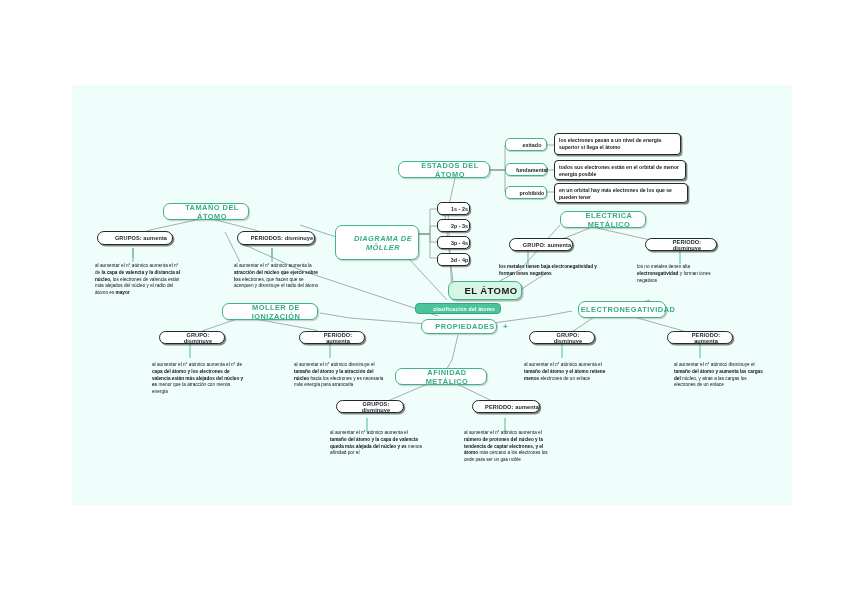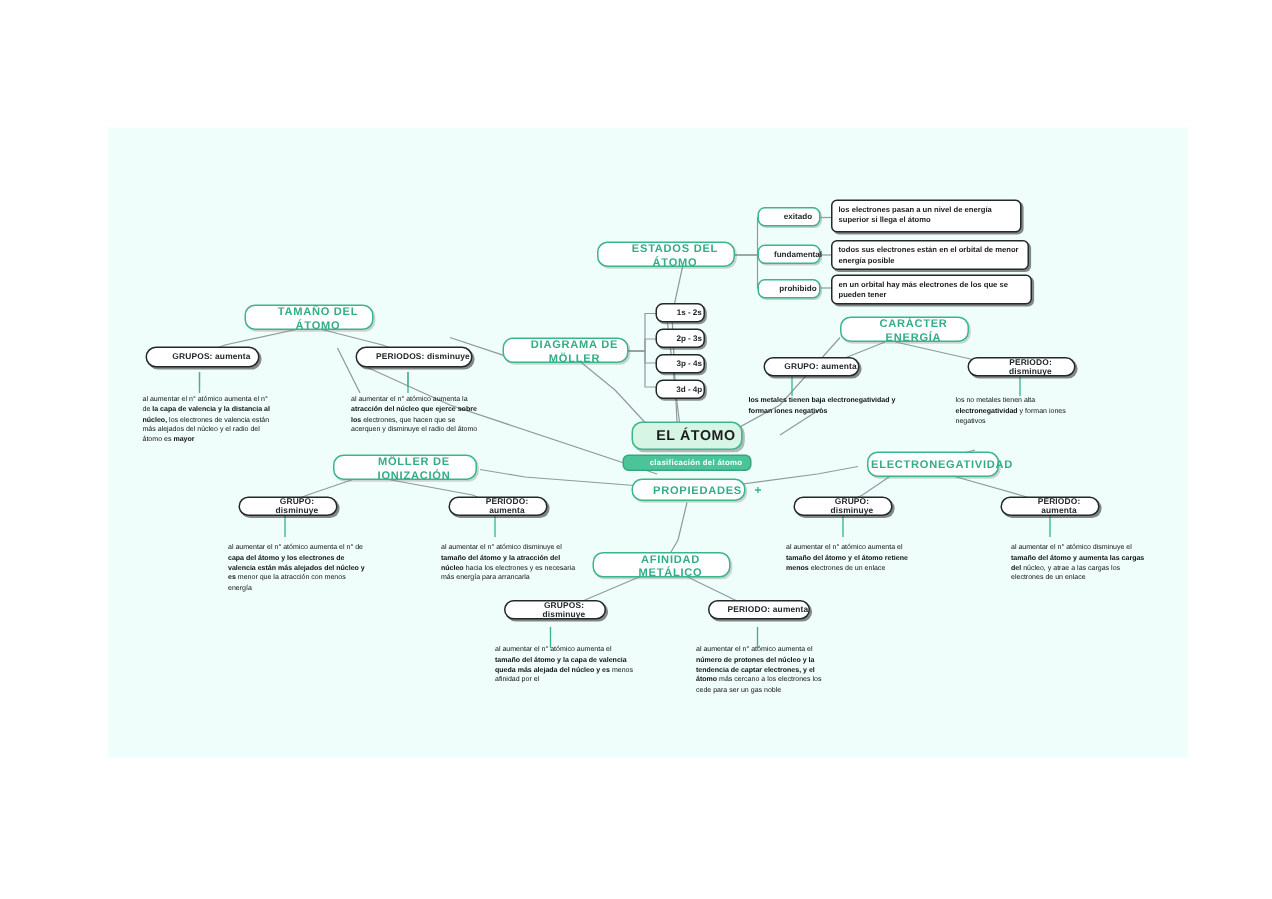--- a/index.html
+++ b/index.html
@@ -17,20 +17,21 @@
   svg#edges{position:absolute;left:0;top:0;width:848px;height:599px;pointer-events:none;}
 
   
   .node{position:absolute;box-sizing:border-box;padding-left:12px;}
 
   .n-main{
     background:#d7f5e4;border:1.4px solid #3bb58a;border-radius:7px;
     color:#1b1b1b;font-weight:bold;font-size:9.5px;letter-spacing:.4px;
     display:flex;align-items:center;justify-content:center;text-align:center;
     box-shadow:1.5px 1.5px 0 rgba(60,60,60,.35);
+    margin-left:27px;
   }
   .n-branch{
     background:#ffffff;border:1.4px solid #3bb58a;border-radius:7px;
     color:#32ad86;font-weight:bold;font-size:7.4px;letter-spacing:.5px;
     display:flex;align-items:center;justify-content:center;text-align:center;
     box-shadow:1.2px 1.2px 0 rgba(120,120,120,.30);
   }
   .n-green-fill{
     background:#4cc49a;border:1.2px solid #36a57f;border-radius:4px;
     color:#ffffff;font-weight:bold;font-size:5.2px;letter-spacing:.2px;
@@ -172,21 +173,21 @@
     <span>todos sus electrones están en el orbital de menor energía posible</span>
   </div>
 
   <div class="node n-mini" style="left:505px;top:186px;width:42px;height:13px;">
     <span>prohibido</span>
   </div>
   <div class="node n-desc" style="left:554px;top:183px;width:134px;height:20px;">
     <span>en un orbital hay más electrones de los que se pueden tener</span>
   </div>
 
-  <div class="node n-branch" style="left:335px;top:225px;width:84px;height:17px;">
+  <div class="node n-branch" style="left:335px;top:225px;width:84px;height:35px;font-style:italic;">
     <span>DIAGRAMA DE MÖLLER</span>
   </div>
 
   <div class="node n-orb" style="left:437px;top:202px;width:33px;height:13px;">
     <span>1s - 2s</span>
   </div>
   <div class="node n-orb" style="left:437px;top:219px;width:33px;height:13px;">
     <span>2p - 3s</span>
   </div>
   <div class="node n-orb" style="left:437px;top:236px;width:33px;height:13px;">
@@ -213,21 +214,21 @@
   <div class="node n-sub" style="left:237px;top:231px;width:78px;height:14px;">
     <span>PERIODOS: disminuye</span>
   </div>
   <div class="node n-text" style="left:222px;top:263px;width:100px;">
     <span style="display: inline;">al aumentar el n° atómico aumenta la</span> 
     <b style="display: inline;">atracción del núcleo que ejerce sobre los</b> 
     <span style="display: inline;">electrones, que hacen que se acerquen y disminuye el radio del átomo</span> 
   </div>
 
   <div class="node n-branch" style="left:560px;top:211px;width:86px;height:17px;">
-    <span>CARÁCTER ENERGÍA</span>
+    <span>ELÉCTRICA METÁLICO</span>
   </div>
 
   <div class="node n-sub" style="left:509px;top:238px;width:64px;height:13px;">
     <span>GRUPO: aumenta</span>
   </div>
   <div class="node n-sub" style="left:645px;top:238px;width:72px;height:13px;">
     <span>PERIODO: disminuye</span>
   </div>
 
   <div class="node n-text" style="left:487px;top:264px;width:120px;">

